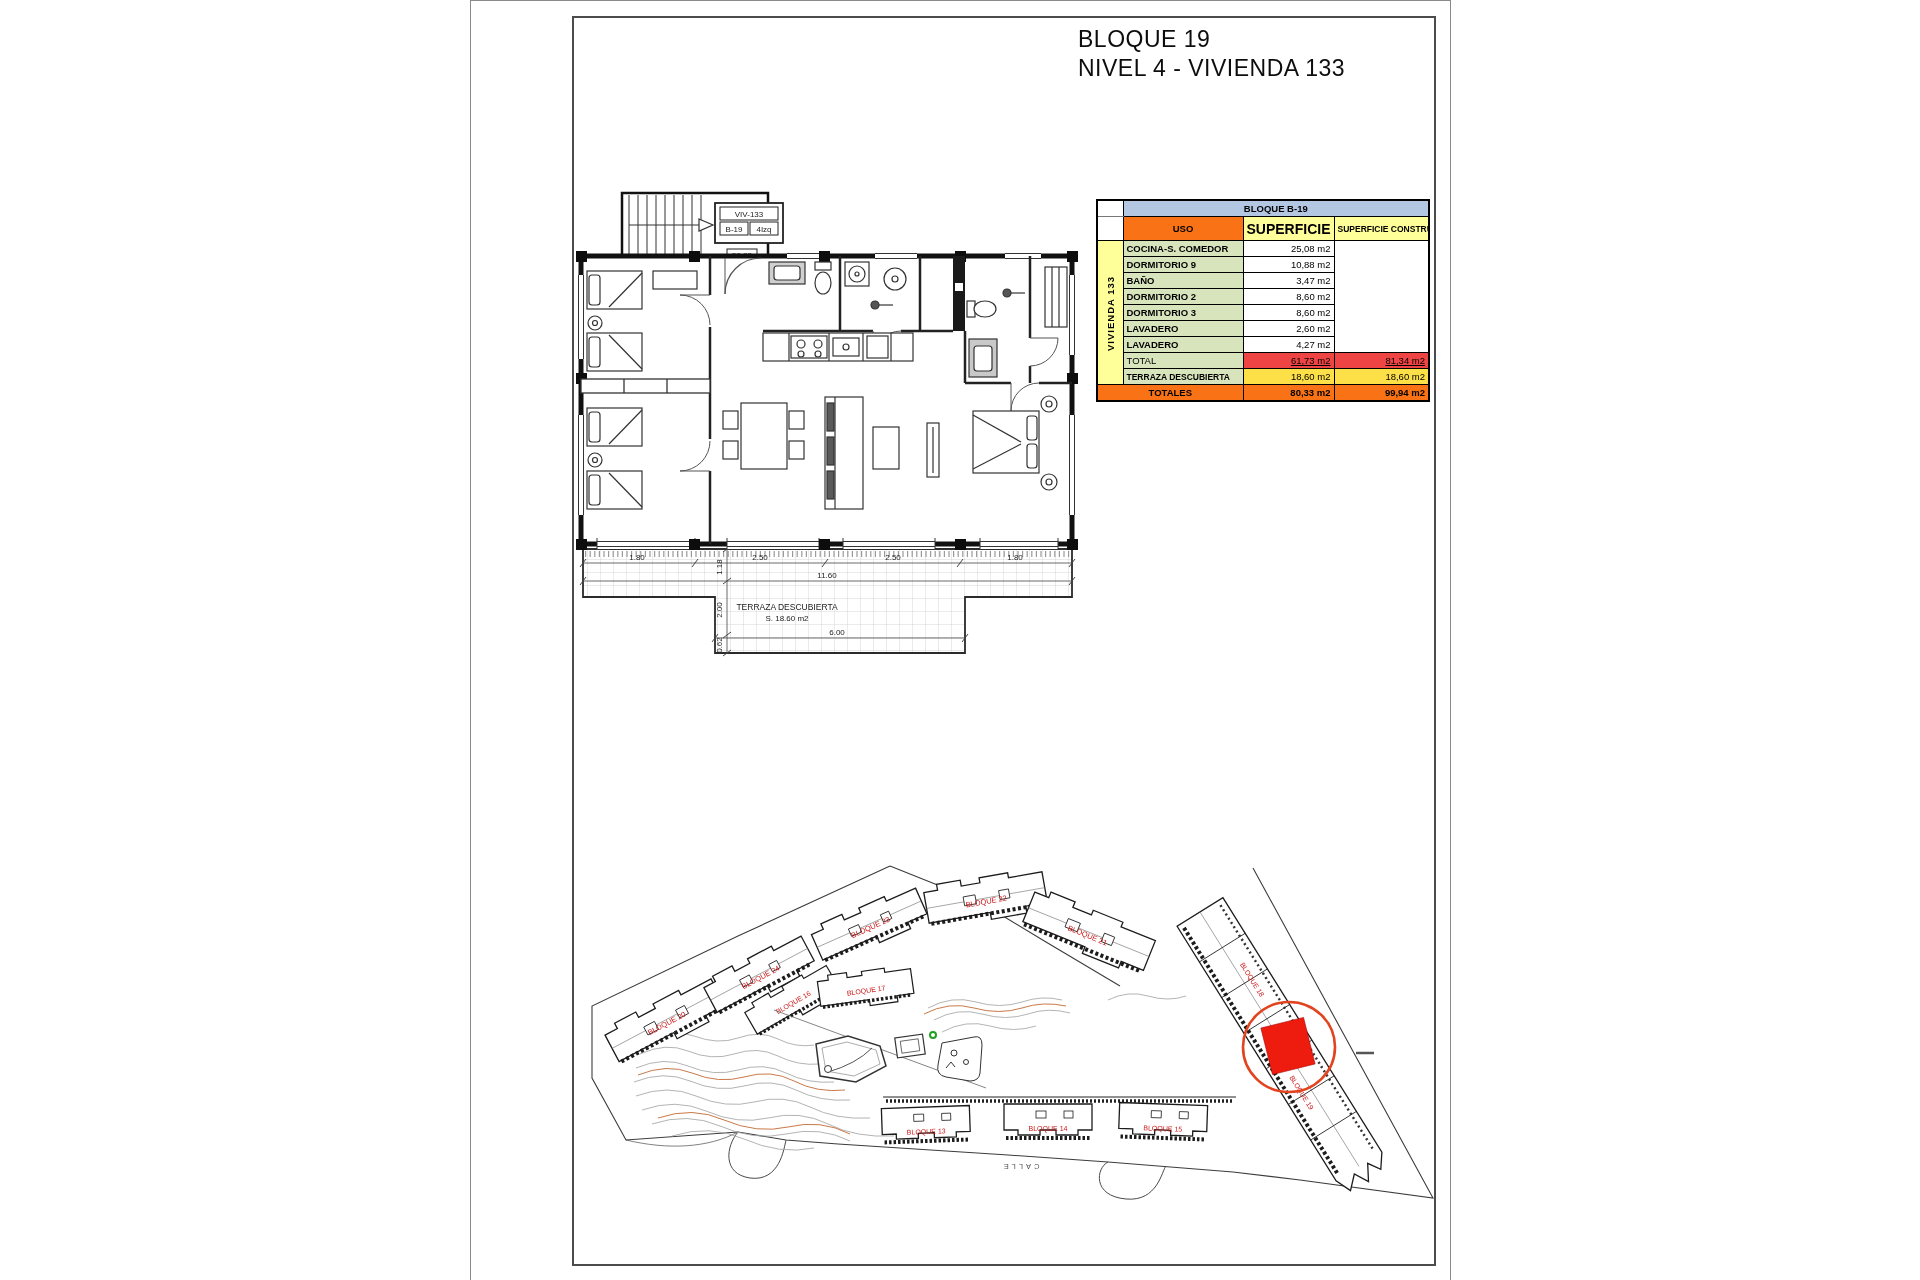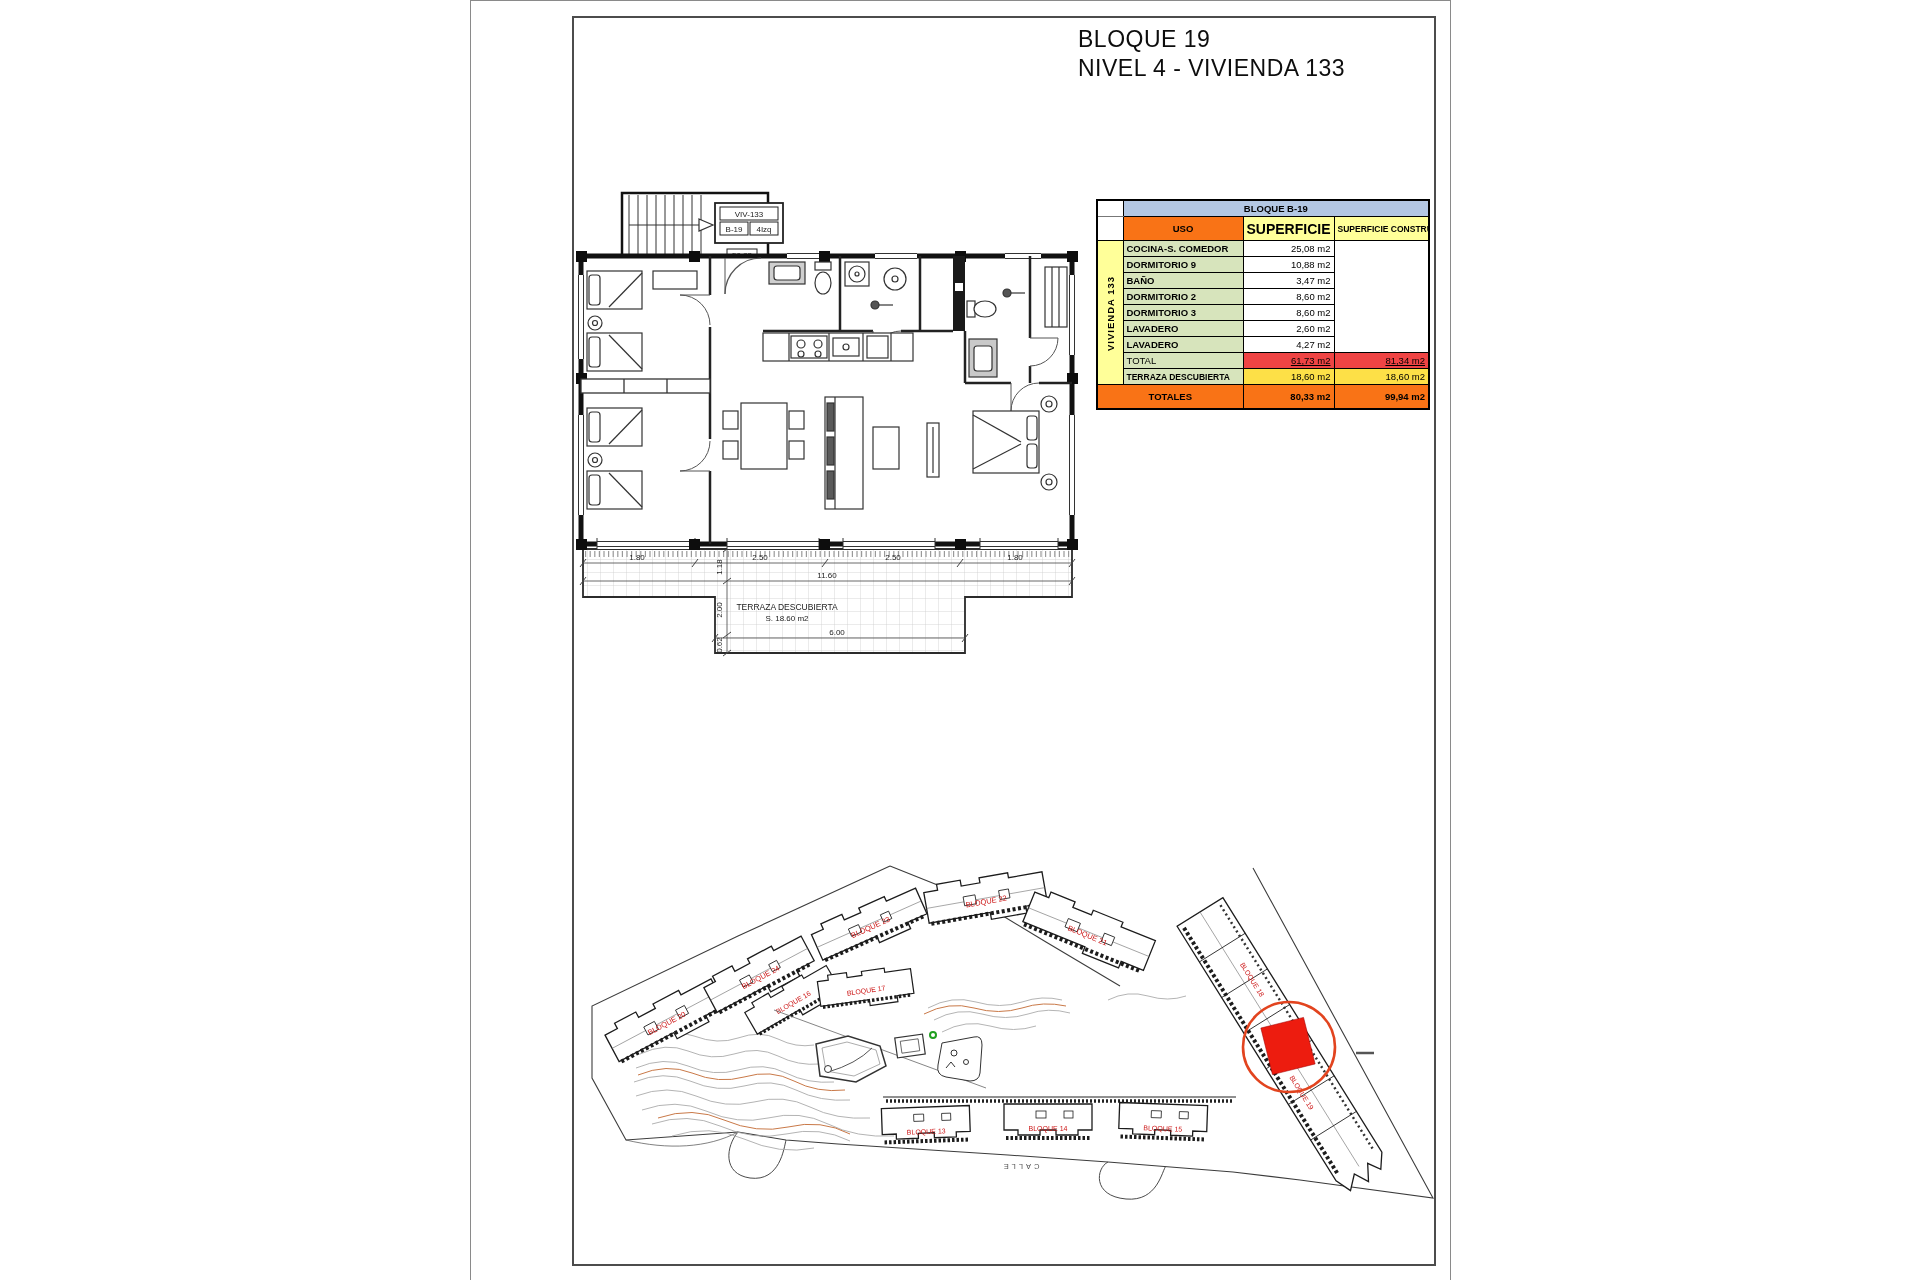--- a/index.html
+++ b/index.html
@@ -388,21 +388,21 @@
     <tr>
       <td class="grn">TOTAL</td>
       <td class="r grn2">61,73 m2</td>
       <td class="r grn2">81,34 m2</td>
     </tr>
     <tr>
       <td class="grn b" style="font-size:8.5px">TERRAZA DESCUBIERTA</td>
       <td class="r grn3">18,60 m2</td>
       <td class="r grn3">18,60 m2</td>
     </tr>
-    <tr style="height:24px">
+    <tr style="height:16px">
       <td class="c b grayc" colspan="2">TOTALES</td>
       <td class="r b grayc">80,33 m2</td>
       <td class="r b grayc">99,94 m2</td>
     </tr>
   </tbody>
     </table>
 </div>
 
 <svg style="position:absolute;left:588px;top:850px;" width="852" height="372" viewBox="0 0 852 372">
 

